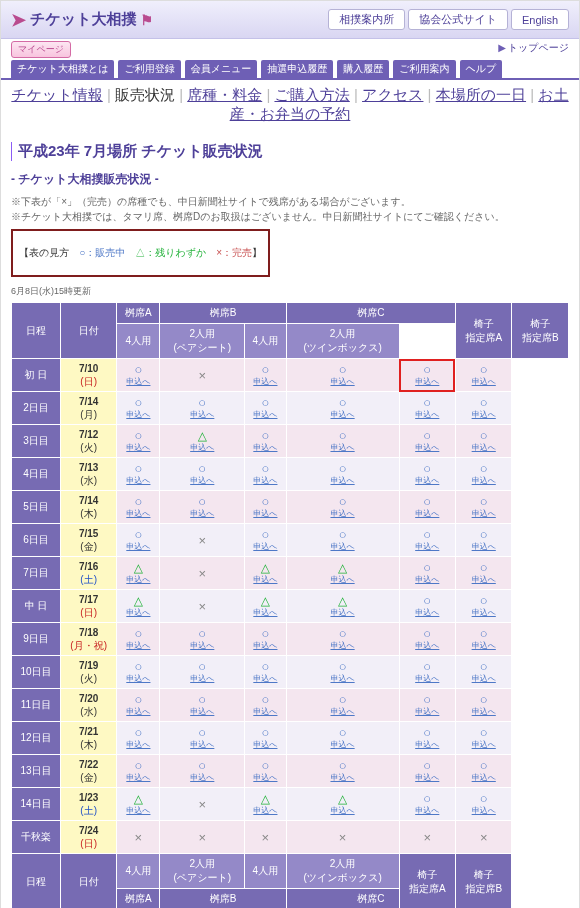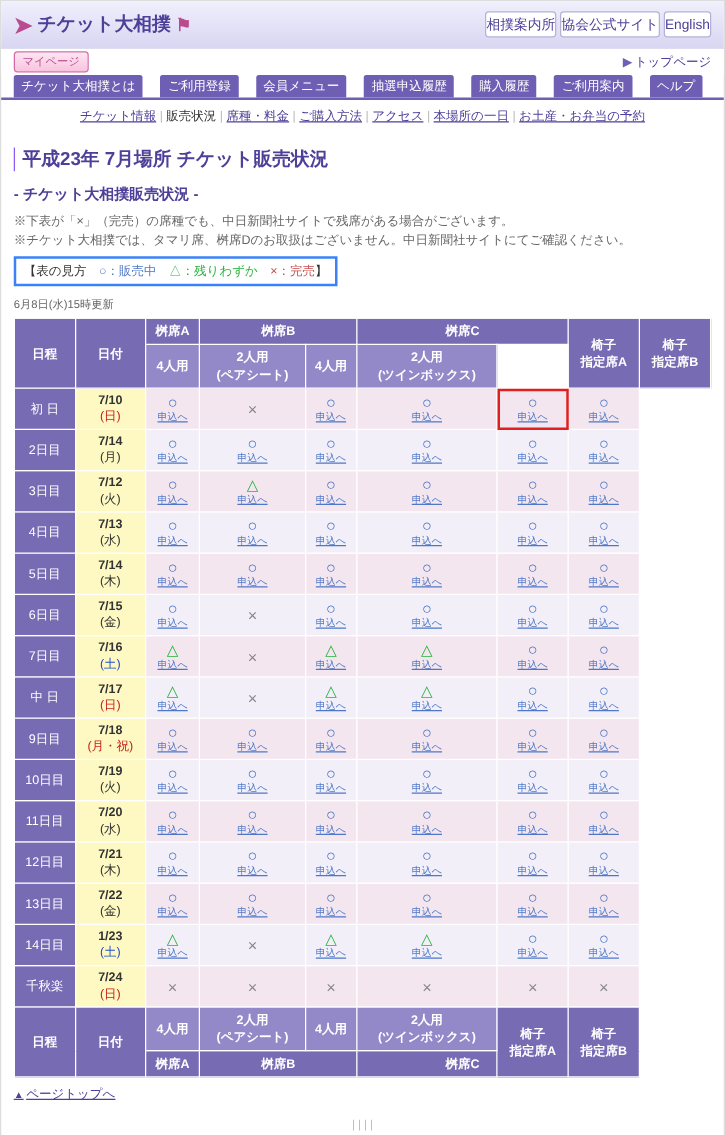--- a/index.html
+++ b/index.html
@@ -3,43 +3,43 @@
 <meta charset="utf-8">
 <style>
 *{box-sizing:border-box;margin:0;padding:0}
 body{font-family:"Hiragino Kaku Gothic Pro","Meiryo",sans-serif;font-size:11px;color:#333;background:#fff}
 .wrap{width:580px;margin:0 auto;border:1px solid #ddd}
 .header{height:38px;background:linear-gradient(#f0effc,#d9d6f2);display:flex;align-items:center;padding:0 10px;border-bottom:1px solid #c4c1e8}
 .logo{color:#4e4099;font-weight:bold;font-size:15px;display:flex;align-items:center;gap:4px}
 .logo .arr{color:#b94b8f;font-size:18px}
 .logo .icn{color:#b94b8f;font-size:14px}
 .topbtns{margin-left:auto;display:flex;gap:3px}
-.tbtn{background:#fff;border:1px solid #b5b2d6;border-radius:3px;padding:2px 0;font-size:11px;color:#4e4099;cursor:pointer}
-.row2{display:flex;justify-content:space-between;align-items:center;padding:2px 10px;background:#fff}
+.tbtn{background:#fff;border:1px solid #b5b2d6;border-radius:3px;padding:2px 10px;font-size:11px;color:#4e4099;cursor:pointer}
+.row2{display:flex;justify-content:space-between;padding:2px 10px;background:#fff}
 .myp{border:1px solid #d46ba5;background:linear-gradient(#fde6f2,#f8c4de);color:#b94b8f;font-size:9px;padding:1px 6px;border-radius:3px}
 .toplink{color:#4e4099;font-size:10px}
 .toplink::before{content:"▶";color:#6e5fb5;margin-right:2px}
-.tabbar{display:flex;gap:14px;padding:0 10px;font-size:10px}
+.tabbar{display:flex;gap:4px;padding:0 10px;font-size:10px}
 .tab{background:#6e5fb5;color:#fff;padding:2px 6px;border-radius:2px 2px 0 0}
 .hr0{height:2px;background:#6e5fb5}
-.nav{text-align:center;padding:6px 4px;font-size:10px;color:#bbb}
+.nav{text-align:center;padding:6px 4px;font-size:15px;color:#bbb}
 .nav a{color:#4e4099;text-decoration:underline}
 .nav b{color:#333;text-decoration:none;font-weight:normal}
 .main{padding:6px 10px 12px}
 h1{color:#4e4099;font-size:15px;font-weight:bold;border-left:1px solid #8b5cf6;padding-left:6px;margin:6px 0 10px}
 h2{color:#4e4099;font-size:12px;margin:6px 0}
 .note{font-size:10px;color:#666;line-height:1.5}
-.legend{border:2px solid #3b82f6;padding:3px 6px;font-size:10px;margin:5px 0;display:inline-block}
+.legend{border:2px solid #7f1d1d;padding:15px 6px;font-size:10px;margin:5px 0;display:inline-block}
 .legend .c{color:#4e78c7}
 .legend .g{color:#26b33d}
 .legend .r{color:#c74e4e}
 .upd{font-size:9px;color:#666;margin:3px 0 4px}
 table{width:100%;border-collapse:collapse;font-size:10px}
 th,td{border:1px solid #fff;text-align:center;padding:3px 2px}
-th{background:#776bb3;color:#fff;font-weight:bold}
+th{background:#776bb3;color:#fff;font-weight:normal}
 th.sub{background:#9489c8}
 td.dh{background:#776bb3;color:#fff;font-weight:normal;font-size:10px}
 td.date{background:#fef9c3;line-height:1.3}
 td.date .red{color:#c72020}
 td.date .blue{color:#2050c7}
 td.cell{background:#f2eff8}
 td.cell.p{background:#f4e6ef}
 .sym{display:block;line-height:1}
 .sym.o{color:#4e78c7;font-size:13px}
 .sym.t{color:#26b33d;font-size:12px}

